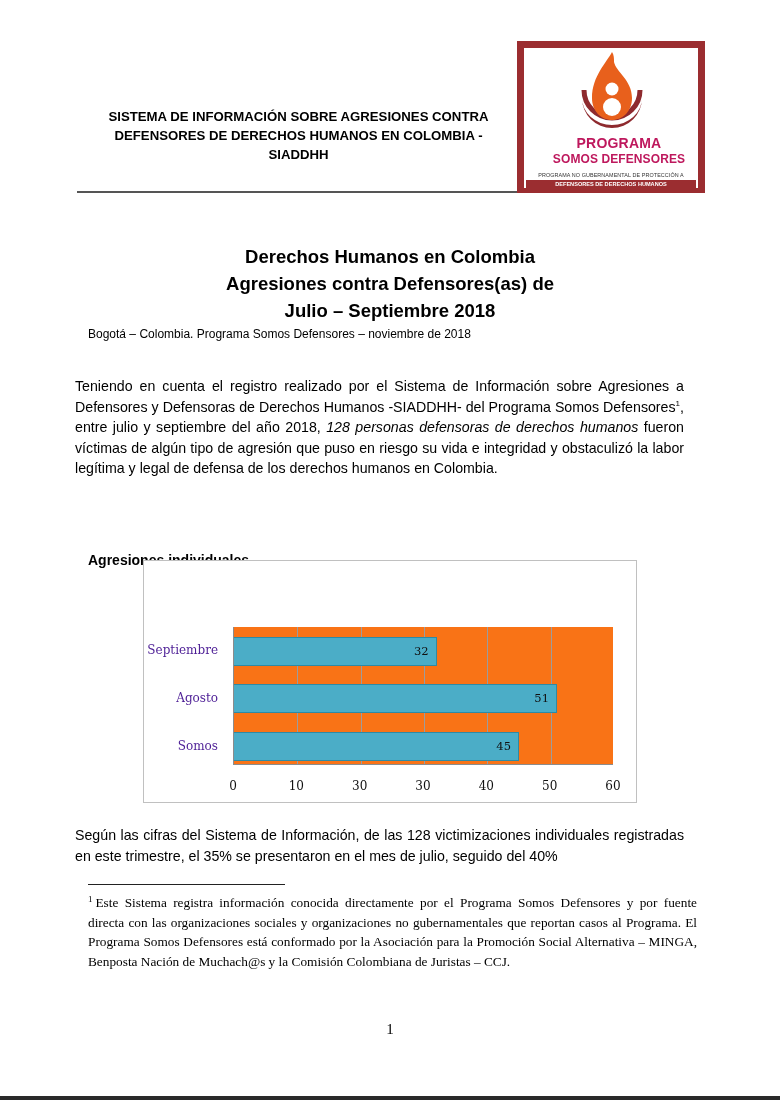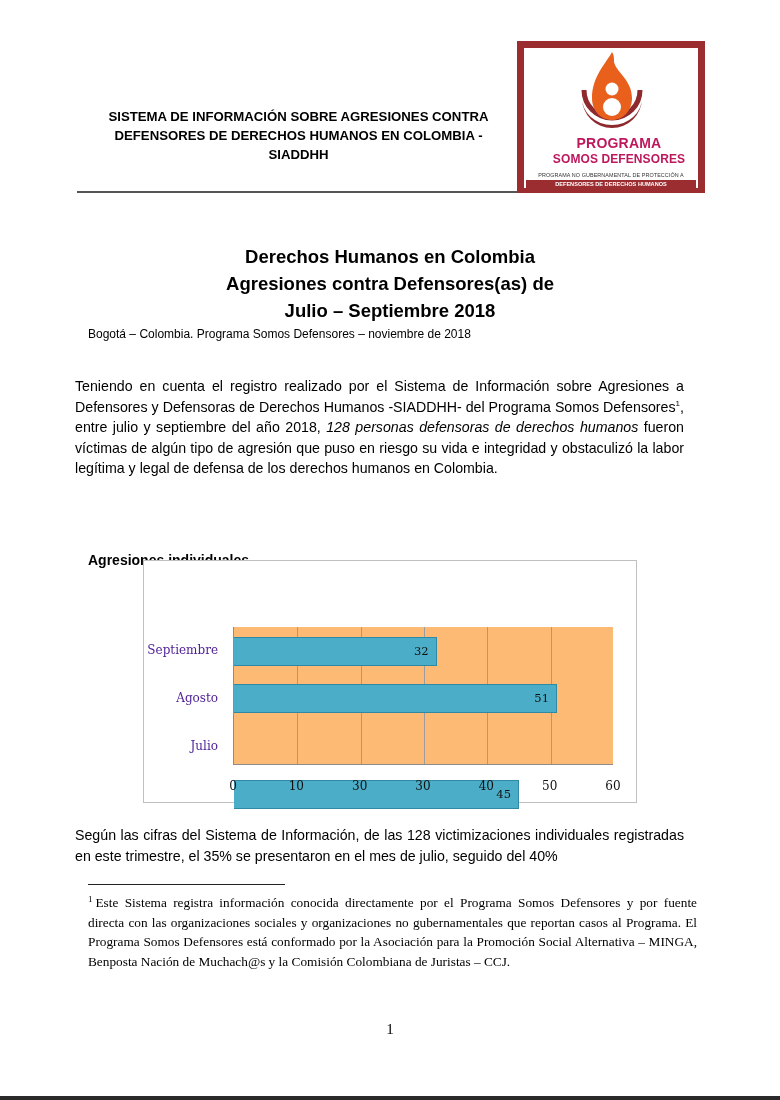--- a/index.html
+++ b/index.html
@@ -34,21 +34,21 @@
   .p1 { top: 376px; }
   .p2 { top: 825px; }
 
   .sec-head { position: absolute; left: 88px; top: 508px; font-weight: bold; font-size: 14px; margin-top: 44px; }
 
   
   .chart-box { position: absolute; left: 143px; top: 560px; width: 494px; height: 243px;
     border: 1.5px solid #c0c0c0; background: #fff; }
   .chart-title { position: absolute; left: 0; width: 100%; top: 10px; text-align: center;
     font-family: "DejaVu Serif", serif; font-weight: bold; font-size: 13.5px; line-height: 19px; color: #111; }
-  .plot { position: absolute; left: 89px; top: 66px; width: 380px; height: 138px; background: #fdba74;
+  .plot { position: absolute; left: 89px; top: 66px; width: 380px; height: 138px; background: #f97316;
     border-left: 1px solid #8c8c8c; border-bottom: 1px solid #8c8c8c; }
   .gridline { position: absolute; top: 0; bottom: 0; width: 1px; background: #9c9c9c; }
   .bar { position: absolute; left: 0; height: 29px; background: #4badc7; border: 1px solid #2e8aa4;
     border-left: none; }
   .bar-val { position: absolute; right: 7px; top: 6px; font-family: "DejaVu Serif", serif; font-size: 11.5px; color: #111; }
   .cat-label { position: absolute; right: 418px; font-family: "DejaVu Serif", serif; font-size: 12px; color: #4c1d95; text-align: right; white-space: nowrap; }
   .tick-label { position: absolute; top: 218px; font-family: "DejaVu Serif", serif; font-size: 12px; color: #111; transform: translateX(-50%); }
 
   
   .fn-rule { position: absolute; left: 88px; top: 884px; width: 197px; height: 1px; background: #222; }
@@ -108,28 +108,28 @@
     <div class="gridline" style="left:190px"></div>
     <div class="gridline" style="left:253.3px"></div>
     <div class="gridline" style="left:316.7px"></div>
 
     <div class="bar" id="bar0" style="top: 10px; width: 202.667px; background: rgb(75, 173, 199);">
       <span class="bar-val">32</span>
     </div>
     <div class="bar" id="bar1" style="top: 57px; width: 323px; background: rgb(75, 173, 199);">
       <span class="bar-val">51</span>
     </div>
-    <div class="bar" id="bar2" style="top: 105px; width: 285px; background: rgb(75, 173, 199); margin-top: 48px;">
+    <div class="bar" id="bar2" style="top: 105px; width: 285px; background: rgb(75, 173, 199);">
       <span class="bar-val">45</span>
     </div>
   </div>
 
   <div class="cat-label" style="top:82px">Septiembre</div>
   <div class="cat-label" style="top:130px">Agosto</div>
-  <div class="cat-label" style="top:178px">Julio</div>
+  <div class="cat-label" style="top:178px">Somos</div>
 
   <div class="tick-label" style="left:89px">0</div>
   <div class="tick-label" style="left:152.3px">10</div>
   <div class="tick-label" style="left:215.7px">30</div>
   <div class="tick-label" style="left:279px">30</div>
   <div class="tick-label" style="left:342.3px">40</div>
   <div class="tick-label" style="left:405.7px">50</div>
   <div class="tick-label" style="left:469px">60</div>
 </div>
 

